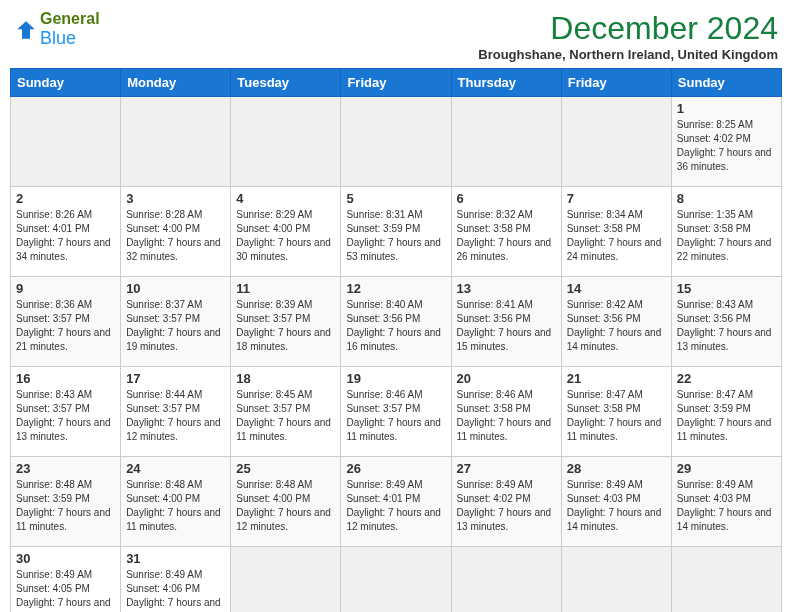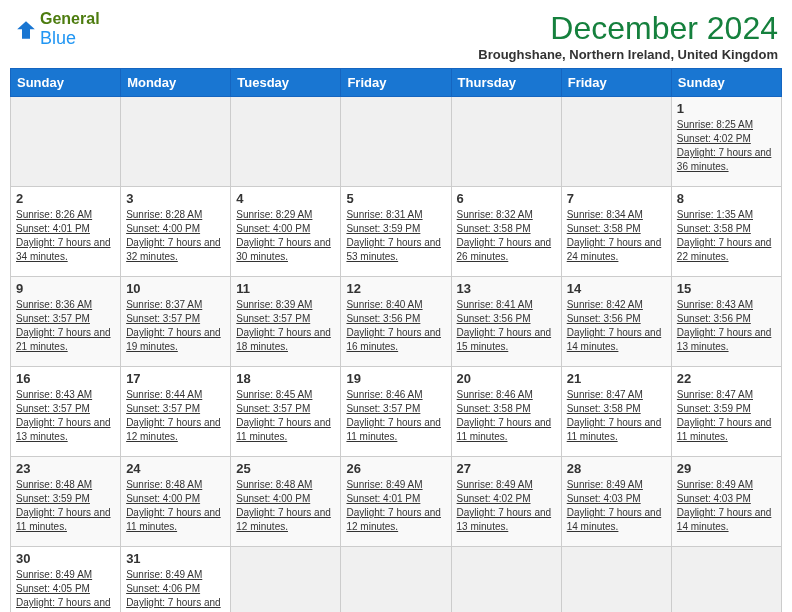--- a/index.html
+++ b/index.html
@@ -68,21 +68,20 @@
     .day-num {
       font-size: 13px;
       font-weight: bold;
       margin-bottom: 2px;
       display: block;
     }
     .day-info {
       font-size: 10px;
       line-height: 1.4;
       color: #333;
-      text-decoration: underline;
     }
     .empty-cell {
       background: #f0f0f0 !important;
     }
   </style>
 </head>
 <body>
 
 <div class="header">
   <div class="logo">

